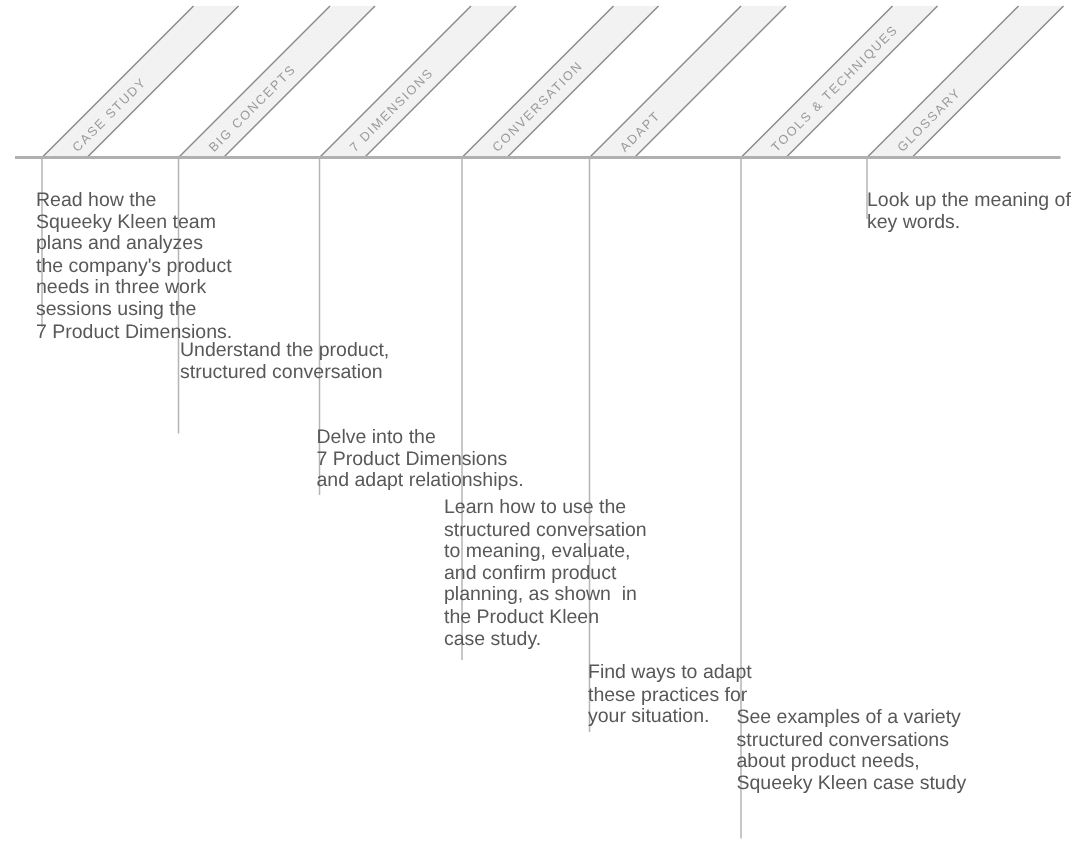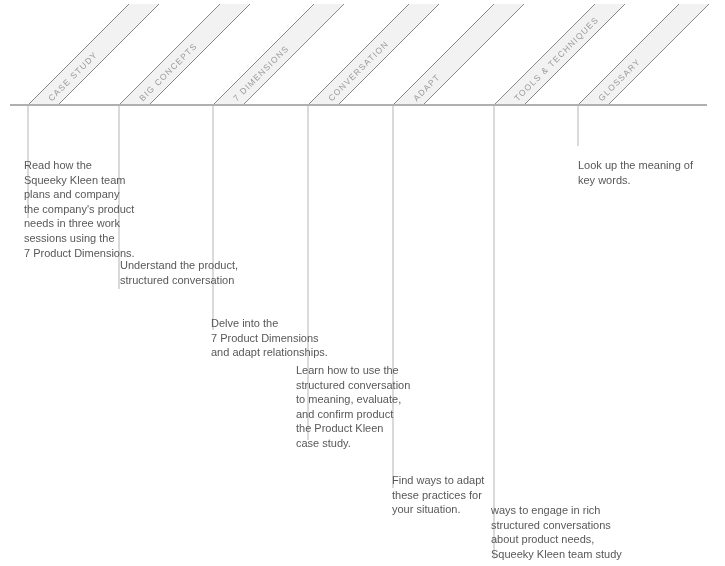--- a/index.html
+++ b/index.html
@@ -32,25 +32,24 @@
     transform-origin: 0 0;
     transform: rotate(-45deg);
     white-space: nowrap;
     font-size: 8.5px;
     letter-spacing: 1.15px;
     color: #9a9a9a;
     font-family: "Liberation Sans", sans-serif;
   }
   .note {
     position: absolute;
-    font-size: 11px;
+    font-size: 13px;
     line-height: 14.6px;
     color: #585858;
     font-family: "Liberation Sans", sans-serif;
-    margin-top: 32px;
   }
   .note-line {
     display: block;
     white-space: pre;
   }
 </style>
 </head>
 <body>
 
 <div id="stage">
@@ -95,52 +94,53 @@
       <div class="ribbon-label" style="left: 231px; top: 96px; color: rgb(154, 154, 154);">7 DIMENSIONS</div>
       <div class="ribbon-label" style="left: 326px; top: 96px; color: rgb(154, 154, 154);">CONVERSATION</div>
       <div class="ribbon-label" style="left: 411px; top: 96px; color: rgb(154, 154, 154);">ADAPT</div>
       <div class="ribbon-label" style="left: 512px; top: 96px; color: rgb(154, 154, 154);">TOOLS &amp; TECHNIQUES</div>
       <div class="ribbon-label" style="left: 596px; top: 96px; color: rgb(154, 154, 154);">GLOSSARY</div>
     </div>
   <div id="notes">
       <div class="note" style="left: 24px; top: 126px; width: 112px; color: rgb(88, 88, 88);">
         <span class="note-line">Read how the</span>
         <span class="note-line">Squeeky Kleen team</span>
-        <span class="note-line">plans and company</span>
+        <span class="note-line">plans and analyzes</span>
         <span class="note-line">the company's product</span>
         <span class="note-line">needs in three work</span>
         <span class="note-line">sessions using the</span>
         <span class="note-line">7 Product Dimensions.</span>
       </div>
       <div class="note" style="left: 120px; top: 226px; width: 116px; color: rgb(88, 88, 88);">
         <span class="note-line">Understand the product,</span>
         <span class="note-line">structured conversation</span>
       </div>
       <div class="note" style="left: 211px; top: 284px; width: 112px; color: rgb(88, 88, 88);">
         <span class="note-line">Delve into the</span>
         <span class="note-line">7 Product Dimensions</span>
         <span class="note-line">and adapt relationships.</span>
       </div>
       <div class="note" style="left: 296px; top: 331px; width: 118px; color: rgb(88, 88, 88);">
         <span class="note-line">Learn how to use the</span>
         <span class="note-line">structured conversation</span>
         <span class="note-line">to meaning, evaluate,</span>
         <span class="note-line">and confirm product</span>
+        <span class="note-line">planning, as shown  in</span>
         <span class="note-line">the Product Kleen</span>
         <span class="note-line">case study.</span>
       </div>
       <div class="note" style="left: 392px; top: 441px; width: 104px; color: rgb(88, 88, 88);">
         <span class="note-line">Find ways to adapt</span>
         <span class="note-line">these practices for</span>
         <span class="note-line">your situation.</span>
       </div>
       <div class="note" style="left: 491px; top: 471px; width: 122px; color: rgb(88, 88, 88);">
-        <span class="note-line">ways to engage in rich</span>
+        <span class="note-line">See examples of a variety</span>
         <span class="note-line">structured conversations</span>
         <span class="note-line">about product needs,</span>
-        <span class="note-line">Squeeky Kleen team study</span>
+        <span class="note-line">Squeeky Kleen case study</span>
       </div>
       <div class="note" style="left: 578px; top: 126px; width: 112px; color: rgb(88, 88, 88);">
         <span class="note-line">Look up the meaning of</span>
         <span class="note-line">key words.</span>
       </div>
     </div>
 </div>
 
 </body></html>

